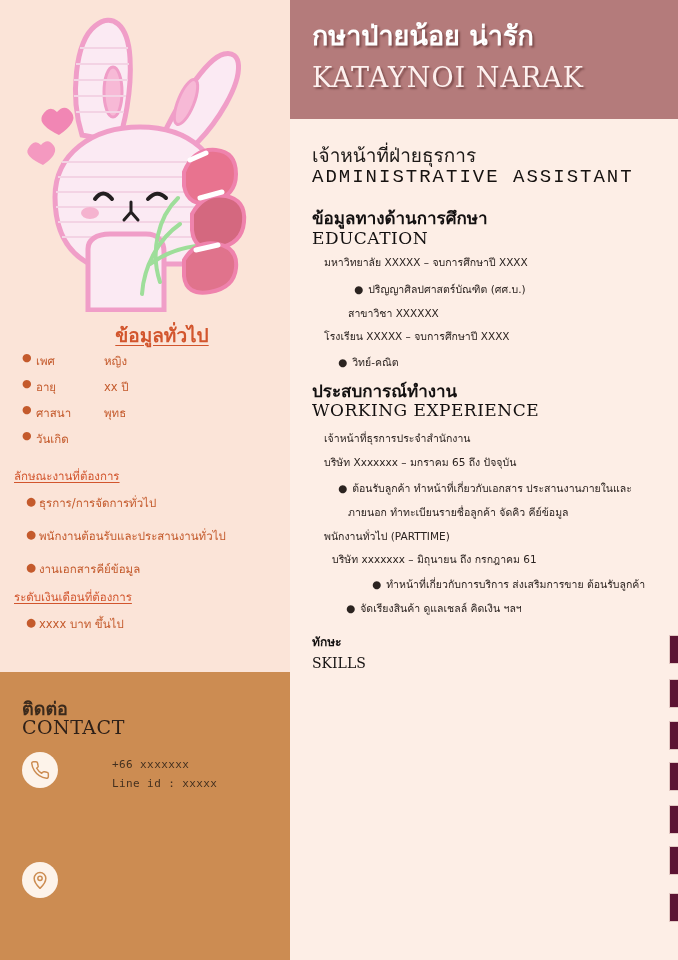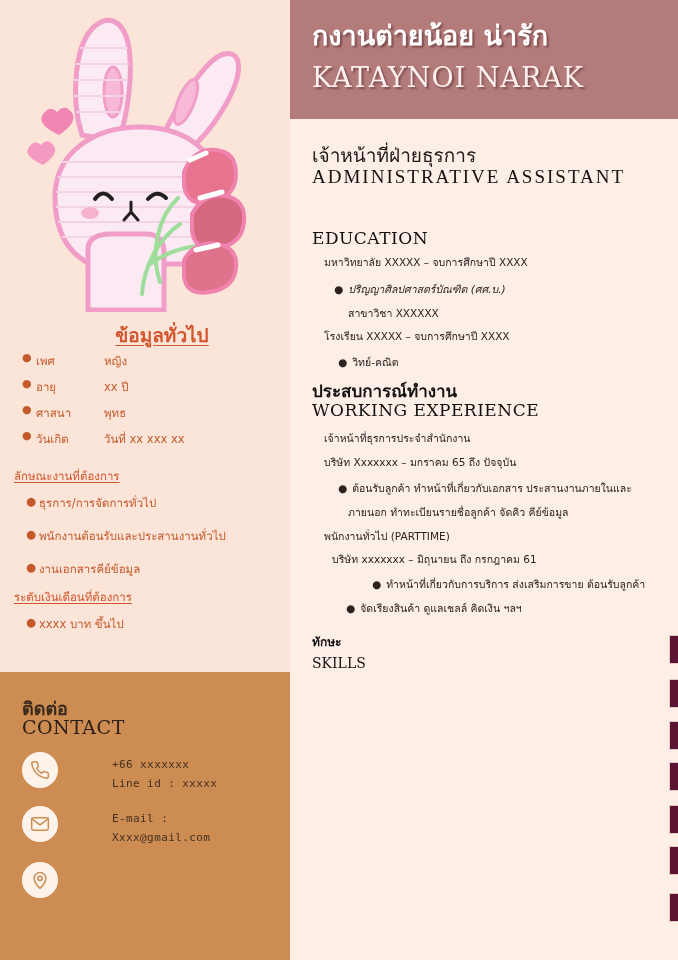--- a/index.html
+++ b/index.html
@@ -63,21 +63,21 @@
   .right{position:absolute;left:290px;top:0;width:388px;height:960px;background:#fdeee6;}
   .name-band{position:absolute;left:0;top:0;width:388px;height:119px;background:#b47b7b;}
   .name-th{position:absolute;left:22px;top:14px;font-size:27px;color:#fff;font-weight:bold;
            text-shadow:2px 2px 2px rgba(60,20,20,.45);}
   .name-en{position:absolute;left:22px;top:62px;font-size:27px;color:#fdf0ee;letter-spacing:1px;
            font-family:"DejaVu Serif","Liberation Serif",serif;
            text-shadow:2px 2px 2px rgba(60,20,20,.45);}
 
   .role-th{position:absolute;left:22px;top:140px;font-size:19px;color:#1e1a18;}
   .role-en{position:absolute;left:22px;top:166px;font-size:19px;color:#161210;letter-spacing:2px;
-           font-family:Liberation Serif, serif;}
+           font-family:Liberation Mono, monospace;}
 
   .sec-th{position:absolute;left:22px;font-size:17px;font-weight:bold;color:#131010;}
   .sec-en{position:absolute;left:22px;font-size:17px;color:#131010;letter-spacing:.5px;
           font-family:"DejaVu Serif","Liberation Serif",serif;}
   .edu-th{top:204px;} .edu-en{top:228px;}
   .exp-th{top:377px;} .exp-en{top:400px;}
 
   .rline{position:absolute;font-size:10.5px;color:#2b2320;line-height:1.3;}
   .rline .dot{margin-right:5px;}
 
@@ -157,21 +157,20 @@
         <span class="v">xx        ปี</span>
       </div>
       <div class="gen-row">
         <span class="dot">●</span>
         <span class="k">ศาสนา</span>
         <span class="v">พุทธ</span>
       </div>
       <div class="gen-row">
         <span class="dot">●</span>
         <span class="k">วันเกิด</span>
-        <span class="v">วันที่ xx xxx xx</span>
       </div>
     </div>
 
     <div class="sub-head h1">ลักษณะงานที่ต้องการ</div>
     <div class="bul b1">
       <span class="dot">●</span>
       <span>ธุรการ/การจัดการทั่วไป</span>
     </div>
     <div class="bul b2">
       <span class="dot">●</span>
@@ -197,54 +196,43 @@
         <svg width="20" height="20" viewBox="0 0 24 24" fill="none" stroke="#cc8c52" stroke-width="1.8" stroke-linecap="round" stroke-linejoin="round">
           <path d="M22 16.9v3a2 2 0 0 1-2.2 2 19.8 19.8 0 0 1-8.6-3.1 19.5 19.5 0 0 1-6-6A19.8 19.8 0 0 1 2.1 4.2 2 2 0 0 1 4.1 2h3a2 2 0 0 1 2 1.7c.1 1 .3 1.9.6 2.8a2 2 0 0 1-.4 2.1L8 9.9a16 16 0 0 0 6 6l1.3-1.3a2 2 0 0 1 2.1-.5c.9.3 1.8.5 2.8.6a2 2 0 0 1 1.8 2.1z"></path>
         </svg>
       </span>
       <span class="lines">
         <div>+66  xxxxxxx</div>
         <div>Line id : xxxxx</div>
       </span>
     </div>
 
-    <div class="c-item c-mail">
-      <span class="circ">
-        <svg width="20" height="20" viewBox="0 0 24 24" fill="none" stroke="#cc8c52" stroke-width="1.8" stroke-linecap="round" stroke-linejoin="round">
-          <rect x="2" y="4.5" width="20" height="15" rx="2"></rect>
-            <path d="M2.5 6l9.5 7 9.5-7"></path>
-        </svg>
-      </span>
-      <span class="lines">
-        <div>E-mail :</div>
-        <div>Xxxx@gmail.com</div>
-      </span>
-    </div>
 
     <div class="c-item c-addr">
       <span class="circ">
         <svg width="20" height="20" viewBox="0 0 24 24" fill="none" stroke="#cc8c52" stroke-width="1.8" stroke-linecap="round" stroke-linejoin="round">
           <path d="M12 22s7-6.3 7-12a7 7 0 1 0-14 0c0 5.7 7 12 7 12z"></path>
             <circle cx="12" cy="10" r="2.6"></circle>
         </svg>
       </span>
     </div>
   </div>
 
   <div class="right">
     <div class="name-band" style="background: rgb(180, 123, 123);"></div>
-    <div class="name-th">กงานต่ายน้อย น่ารัก</div>
+    <div class="name-th">กษาป่ายน้อย น่ารัก</div>
     <div class="name-en">KATAYNOI NARAK</div>
     <div class="role-th">เจ้าหน้าที่ฝ่ายธุรการ</div>
     <div class="role-en">ADMINISTRATIVE ASSISTANT</div>
 
+    <div class="sec-th edu-th">ข้อมูลทางด้านการศึกษา</div>
     <div class="sec-en edu-en">EDUCATION</div>
 
     <div class="rline" style="left:34px;top:256px;">มหาวิทยาลัย XXXXX  – จบการศึกษาปี XXXX</div>
-    <div class="rline" style="left:44px;top:283px;font-style:italic;">
+    <div class="rline" style="left:64px;top:283px;">
       <span class="dot">●</span><span>ปริญญาศิลปศาสตร์บัณฑิต (ศศ.บ.)</span>
     </div>
     <div class="rline" style="left:58px;top:307px;">สาขาวิชา XXXXXX</div>
     <div class="rline" style="left:34px;top:330px;">โรงเรียน XXXXX              – จบการศึกษาปี XXXX</div>
     <div class="rline" style="left:48px;top:356px;">
       <span class="dot">●</span><span>วิทย์-คณิต</span>
     </div>
 
     <div class="sec-th exp-th">ประสบการณ์ทำงาน</div>
     <div class="sec-en exp-en">WORKING EXPERIENCE</div>

